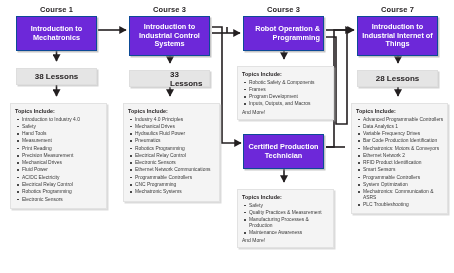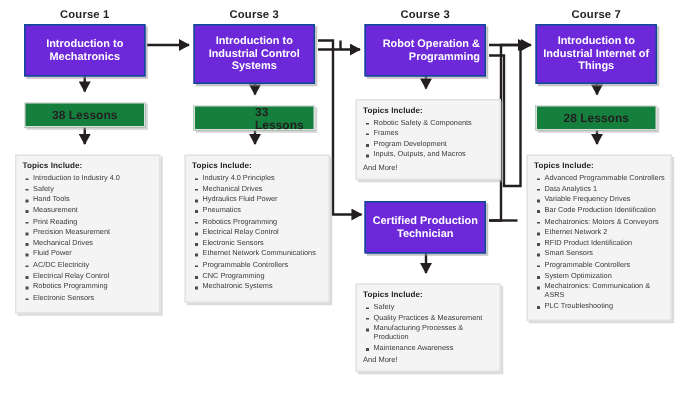--- a/index.html
+++ b/index.html
@@ -35,21 +35,21 @@
     color:#ffffff;
     font-size:7.3px;font-weight:bold;line-height:8.6px;
     text-align:center;
     display:flex;align-items:center;justify-content:center;
     padding:2px 3px;
     box-sizing:border-box;
   }
 
   .lessons-box{
     position:absolute;left:16px;width:81px;height:17px;
-    background:#15803d;
+    background:#e5e5e5;
     border:1px solid #dedede;
     box-shadow:1.5px 1.5px 0 rgba(170,170,170,.5);
     color:#231f20;
     font-size:8px;font-weight:bold;
     display:flex;align-items:center;justify-content:center;
     box-sizing:border-box;
   }
 
   .topics-box{
     position:absolute;left:10px;width:97px;

